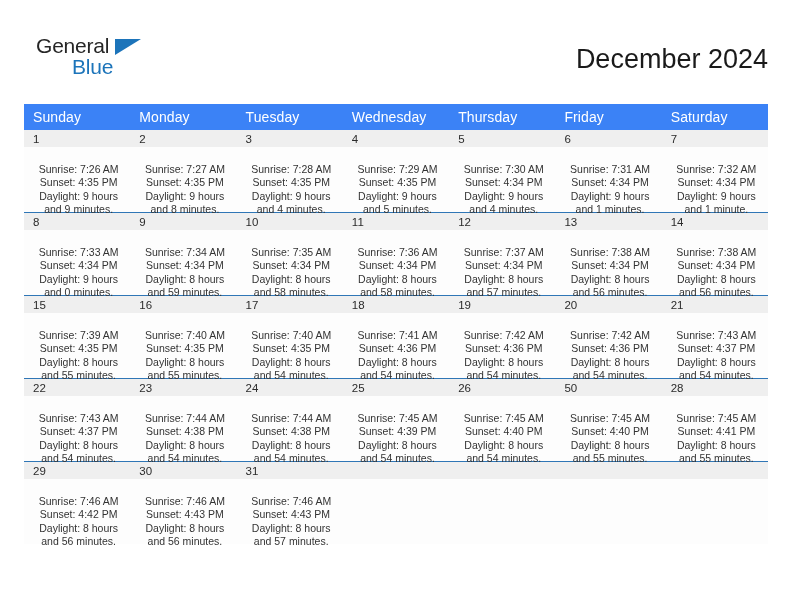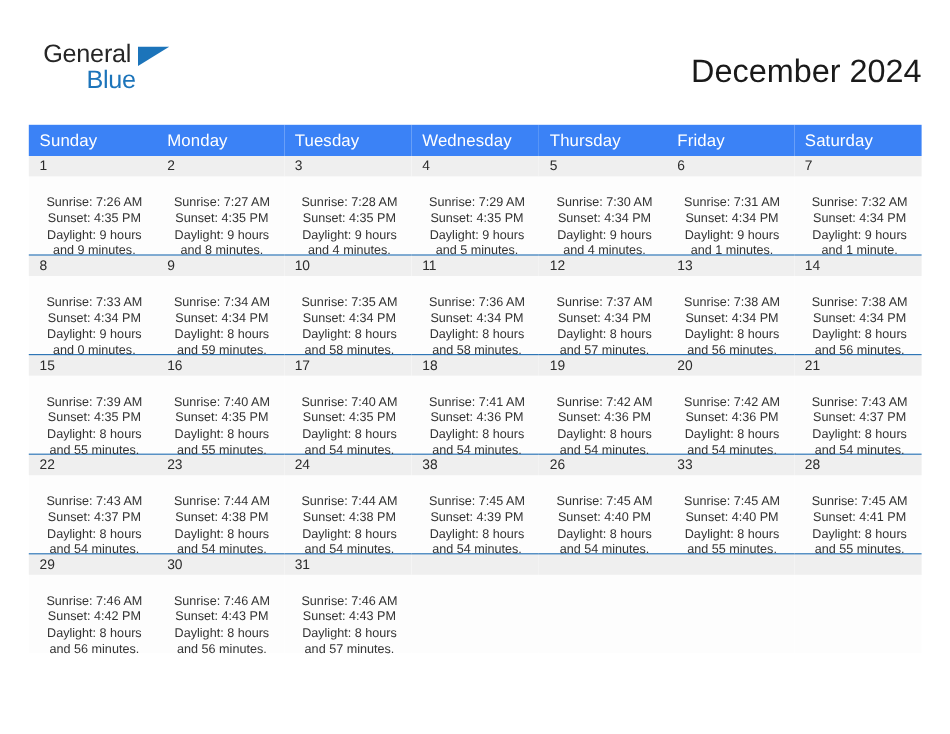--- a/index.html
+++ b/index.html
@@ -455,21 +455,21 @@
           <div class="cell-body">
             <div>Sunrise: 7:44 AM</div>
             <div>Sunset: 4:38 PM</div>
             <div>Daylight: 8 hours</div>
             <div>and 54 minutes.</div>
           </div>
         </div>
           </td>
         <td>
             <div class="cell">
-          <div class="daynum-band">38</div>
+          <div class="daynum-band">25</div>
           <div class="cell-body">
             <div>Sunrise: 7:45 AM</div>
             <div>Sunset: 4:39 PM</div>
             <div>Daylight: 8 hours</div>
             <div>and 54 minutes.</div>
           </div>
         </div>
           </td>
         <td>
             <div class="cell">
@@ -477,21 +477,21 @@
           <div class="cell-body">
             <div>Sunrise: 7:45 AM</div>
             <div>Sunset: 4:40 PM</div>
             <div>Daylight: 8 hours</div>
             <div>and 54 minutes.</div>
           </div>
         </div>
           </td>
         <td>
             <div class="cell">
-          <div class="daynum-band">33</div>
+          <div class="daynum-band">50</div>
           <div class="cell-body">
             <div>Sunrise: 7:45 AM</div>
             <div>Sunset: 4:40 PM</div>
             <div>Daylight: 8 hours</div>
             <div>and 55 minutes.</div>
           </div>
         </div>
           </td>
         <td>
             <div class="cell">

